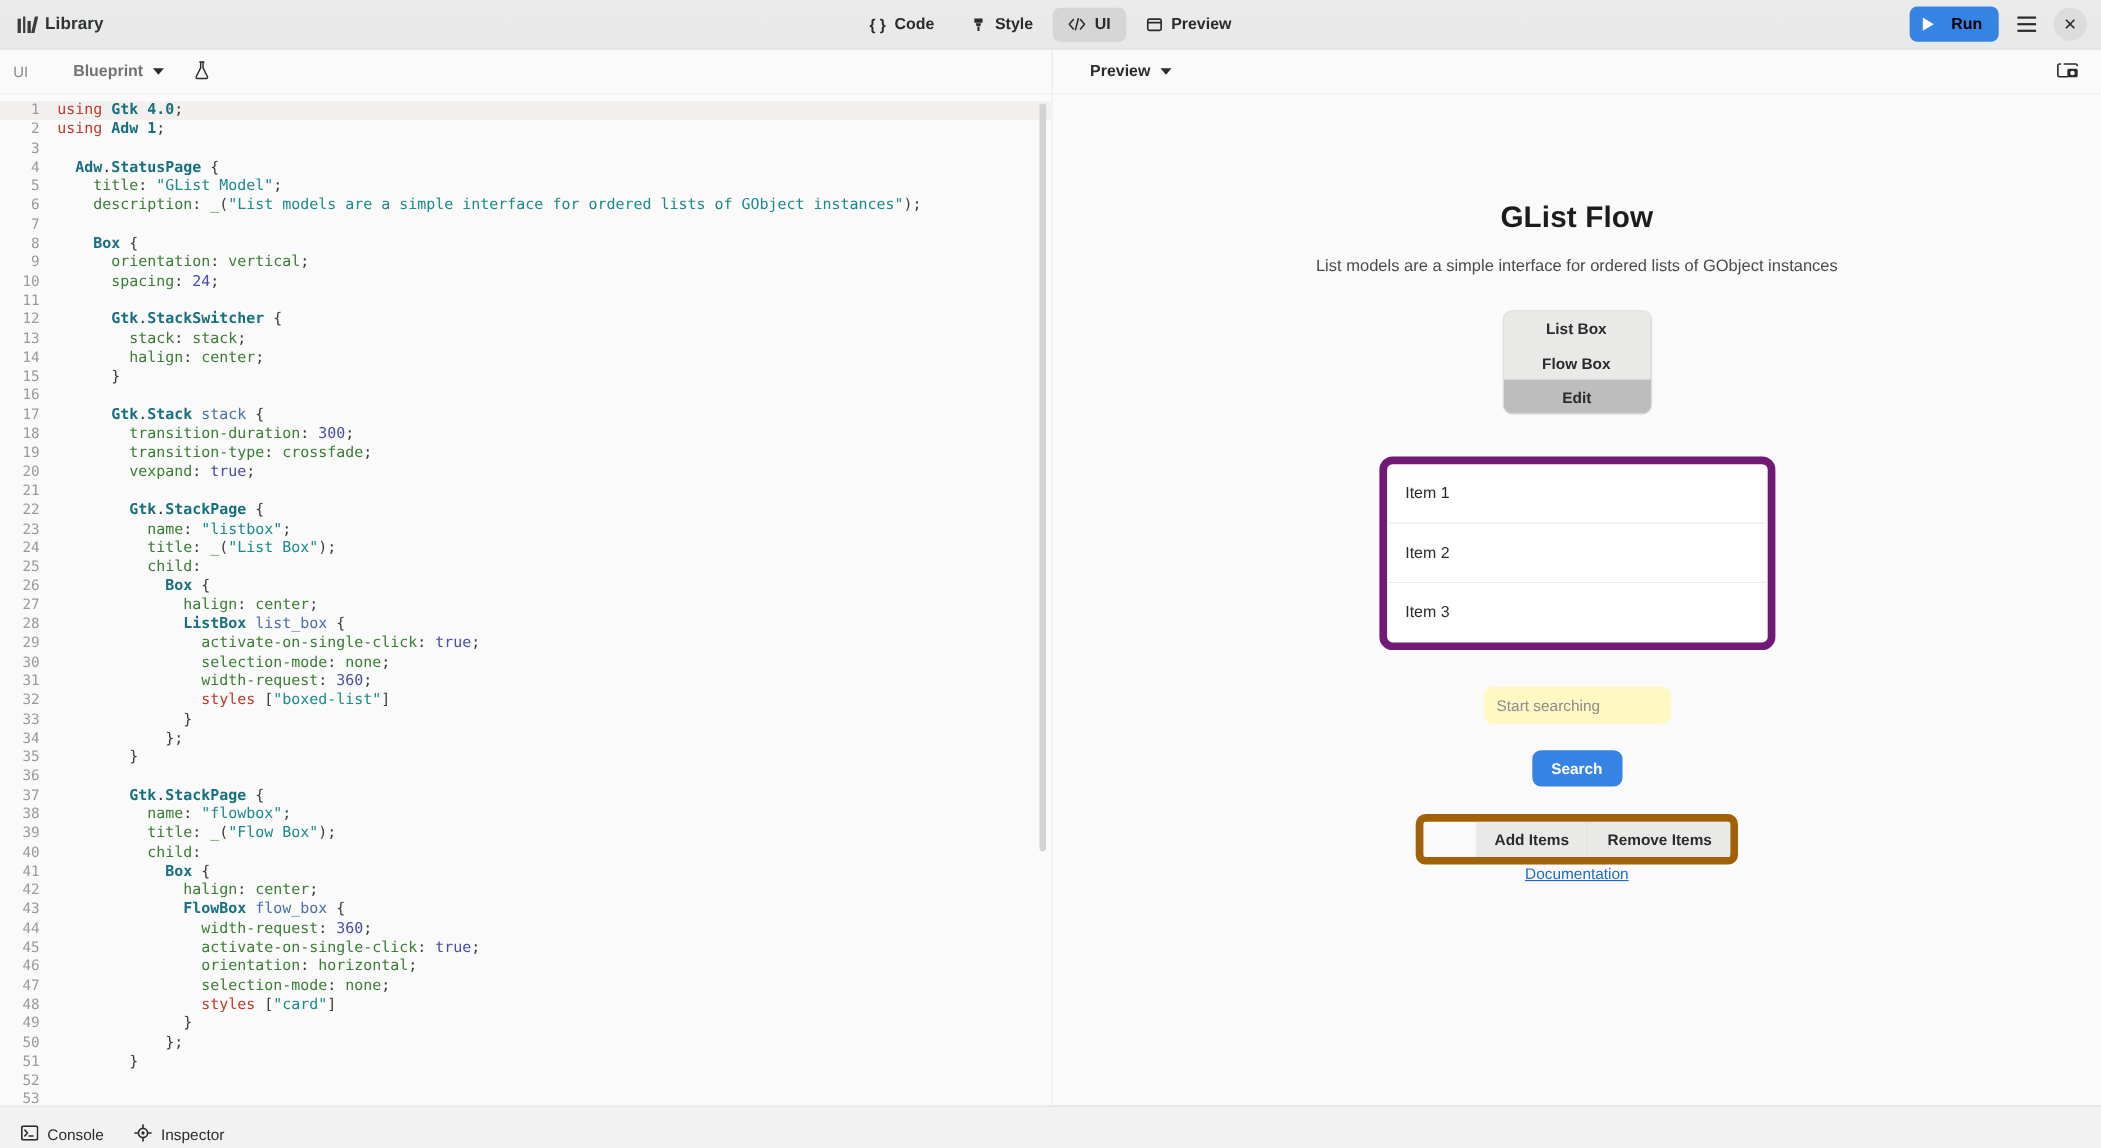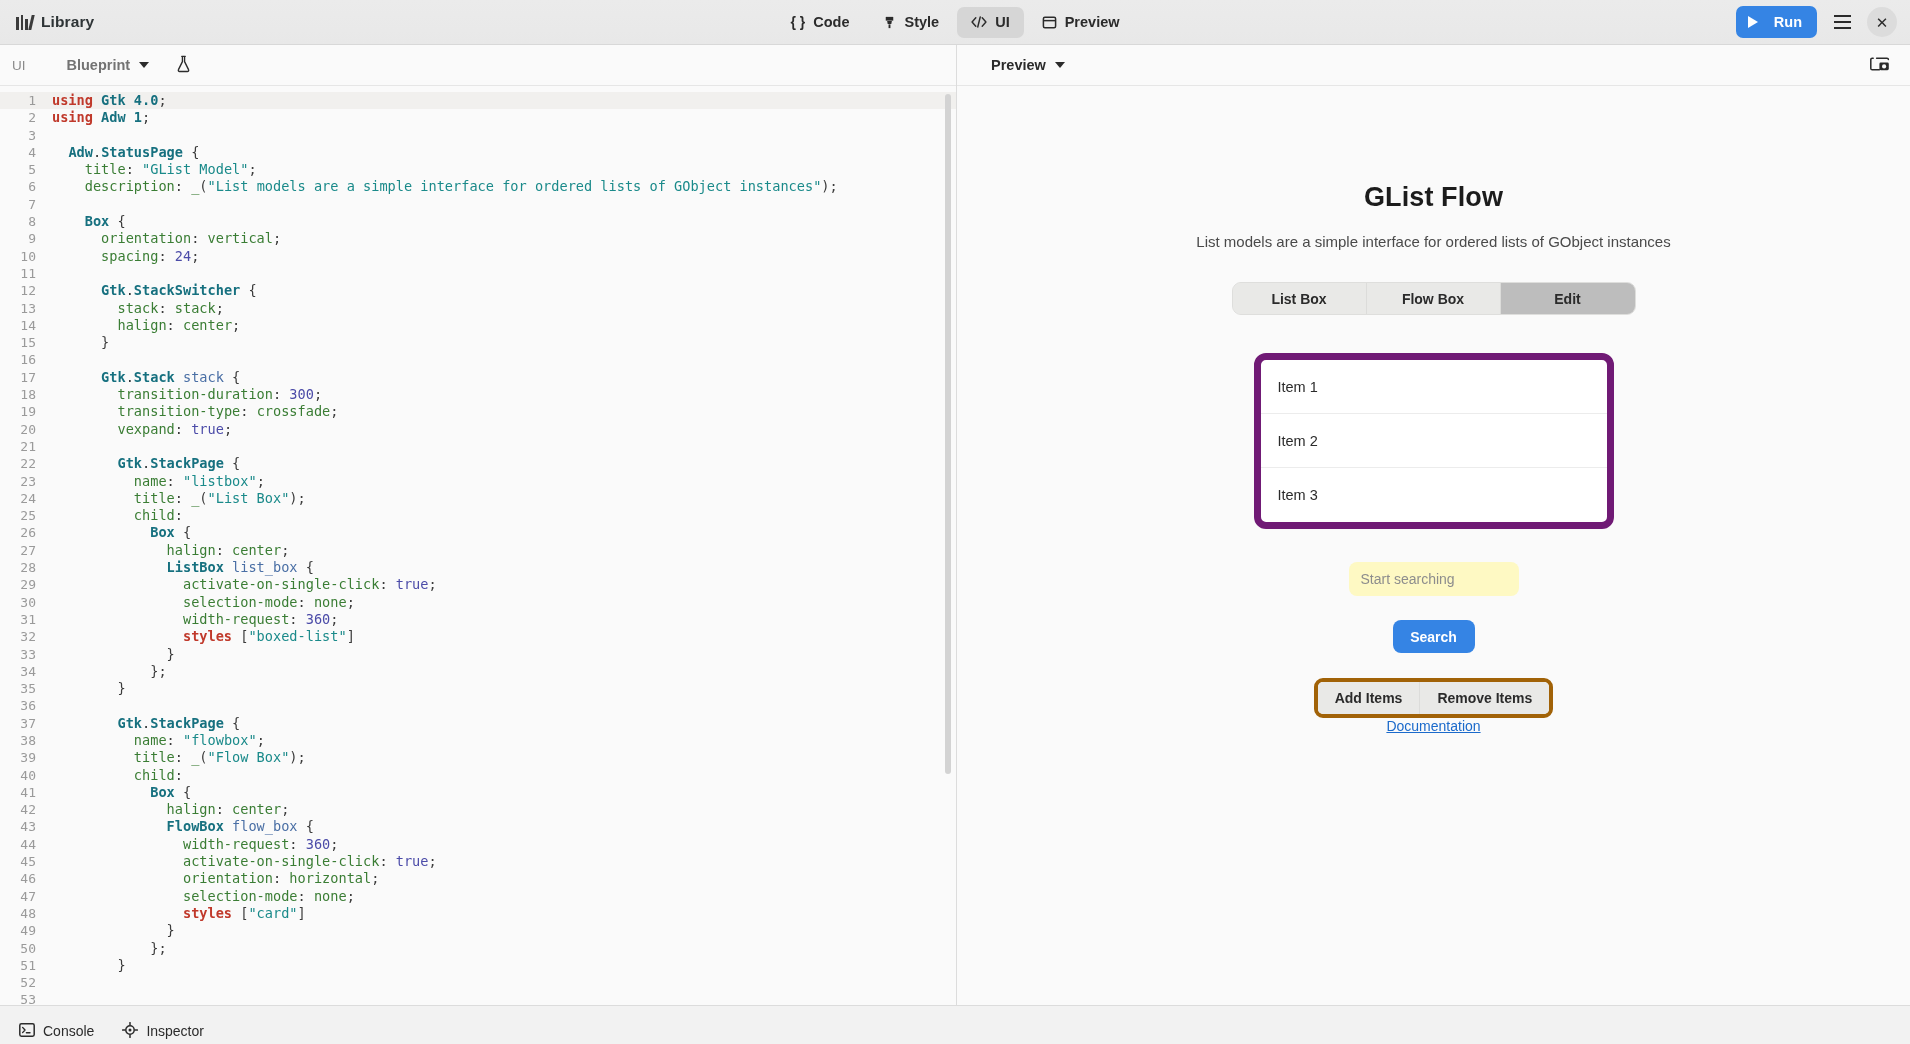--- a/index.html
+++ b/index.html
@@ -43,21 +43,21 @@
   .modebtn.sel { background: #d6d6d6; }
   .modebtn .gl { font-size: 14px; font-weight: 700; display:flex; align-items:center; }
 
   .hb-right {
     margin-left: auto; display: flex; align-items: center; gap: 10px;
     padding-right: 13px;
   }
   .runbtn {
     display: flex; align-items: center; gap: 16px;
     height: 32px; padding: 0 15px 0 12px; border-radius: 7px;
-    background: #3584e4; color: #ffffff; border: none; cursor: pointer;
+    background: #3584e4; color: #000000; border: none; cursor: pointer;
     font-size: 14.5px; font-weight: 700;
   }
   .tri { width:0;height:0;border-left:10px solid #fff;border-top:6px solid transparent;border-bottom:6px solid transparent; }
   .hamb { width: 30px; height: 30px; display:flex; flex-direction:column; justify-content:center; align-items:center; gap:4px; cursor:pointer; background:none;border:none; }
   .hamb i { width: 17px; height: 2px; background:#2b2b2b; display:block; }
   .closebtn {
     width: 30px; height: 30px; border-radius: 50%;
     background: #dcdcdc; border:none; cursor:pointer;
     display:flex;align-items:center;justify-content:center;
     font-size: 15px; color: #2b2b2b; line-height:1;
@@ -87,21 +87,21 @@
     font-size: 13.6px; line-height: 17.3px;
     padding: 6px 0 0 0; white-space: pre;
   }
   .ln { display: flex; height: 17.3px; }
   .ln.cur { background: #f1f0ee; }
   .ln .num {
     flex: 0 0 46px; text-align: right; padding-right: 10px;
     color: #9a9a9a; font-size: 13px; user-select:none;
   }
   .ln .src { flex: 1 1 auto; padding-left: 6px; }
-  .k-kw   { color: #c0392b; font-weight: 700; }      
+  .k-kw   { color: #c0392b; font-weight: 400; }      
   .k-cls  { color: #16707f; font-weight: 700; }      
   .k-dot  { color: #2e3436; }
   .k-prop { color: #3a7d34; }                        
   .k-str  { color: #1a8a8a; }                        
   .k-num  { color: #4b4ba8; }                        
   .k-val  { color: #3a7d34; }                        
   .k-id   { color: #4a6fa5; }                        
   .k-pun  { color: #3b3b3b; }
   .k-fn   { color: #3a7d34; }
 
@@ -122,21 +122,21 @@
   }
   .shotbtn { margin-left:auto; background:none;border:none;cursor:pointer; padding:4px 6px; display:flex;align-items:center; }
 
   .preview { flex:1 1 auto; overflow:hidden; display:flex; flex-direction:column;
              align-items:center; padding-top: 96px; background:#fafafa; }
   .ptitle { font-size: 27px; font-weight: 800; color:#1c1c1c; letter-spacing:.1px; }
   .pdesc  { font-size: 15px; color:#4a4a4a; margin-top: 20px; }
 
   .switcher {
     margin-top: 32px; display:flex; border-radius: 9px; overflow:hidden;
-    background:#e8e8e8; border:1px solid #dededc;
+    background:#e8e8e8; border:1px solid #dededc;flex-direction:column;
   }
   .switcher button {
     width: 134px; height: 31px; border:none; cursor:pointer;
     background: #e9e9e7; font-size:14px; font-weight:700; color:#2b2b2b;
     border-right: 1px solid #dcdcda;
   }
   .switcher button:last-child { border-right:none; }
   .switcher button.sel { background:#bdbdbd; }
 
   .listcard {
@@ -158,21 +158,22 @@
   .searchinput::placeholder { color:#8d8d8d; }
 
   .searchbtn {
     margin-top: 24px; width: 82px; height: 33px; border-radius: 8px;
     background:#3584e4; color:#fff; border:none; cursor:pointer;
     font-size:14px; font-weight:700;
   }
 
   .itembtns {
     margin-top: 25px; display:flex; border-radius: 9px; overflow:hidden;
-    border:4px solid #a16207;
+    border:7px solid #a16207;
+    padding-left:48px;
   }
   .itembtns button {
     height: 32px; padding: 0 17px; border:none; cursor:pointer;
     background:#e9e9e7; font-size:14px; font-weight:700; color:#2b2b2b;
     border-right:1px solid #dcdcda;
   }
   .itembtns button:last-child { border-right:none; }
 
   .doclink {
     font-size:14px; color:#1b6acb;

